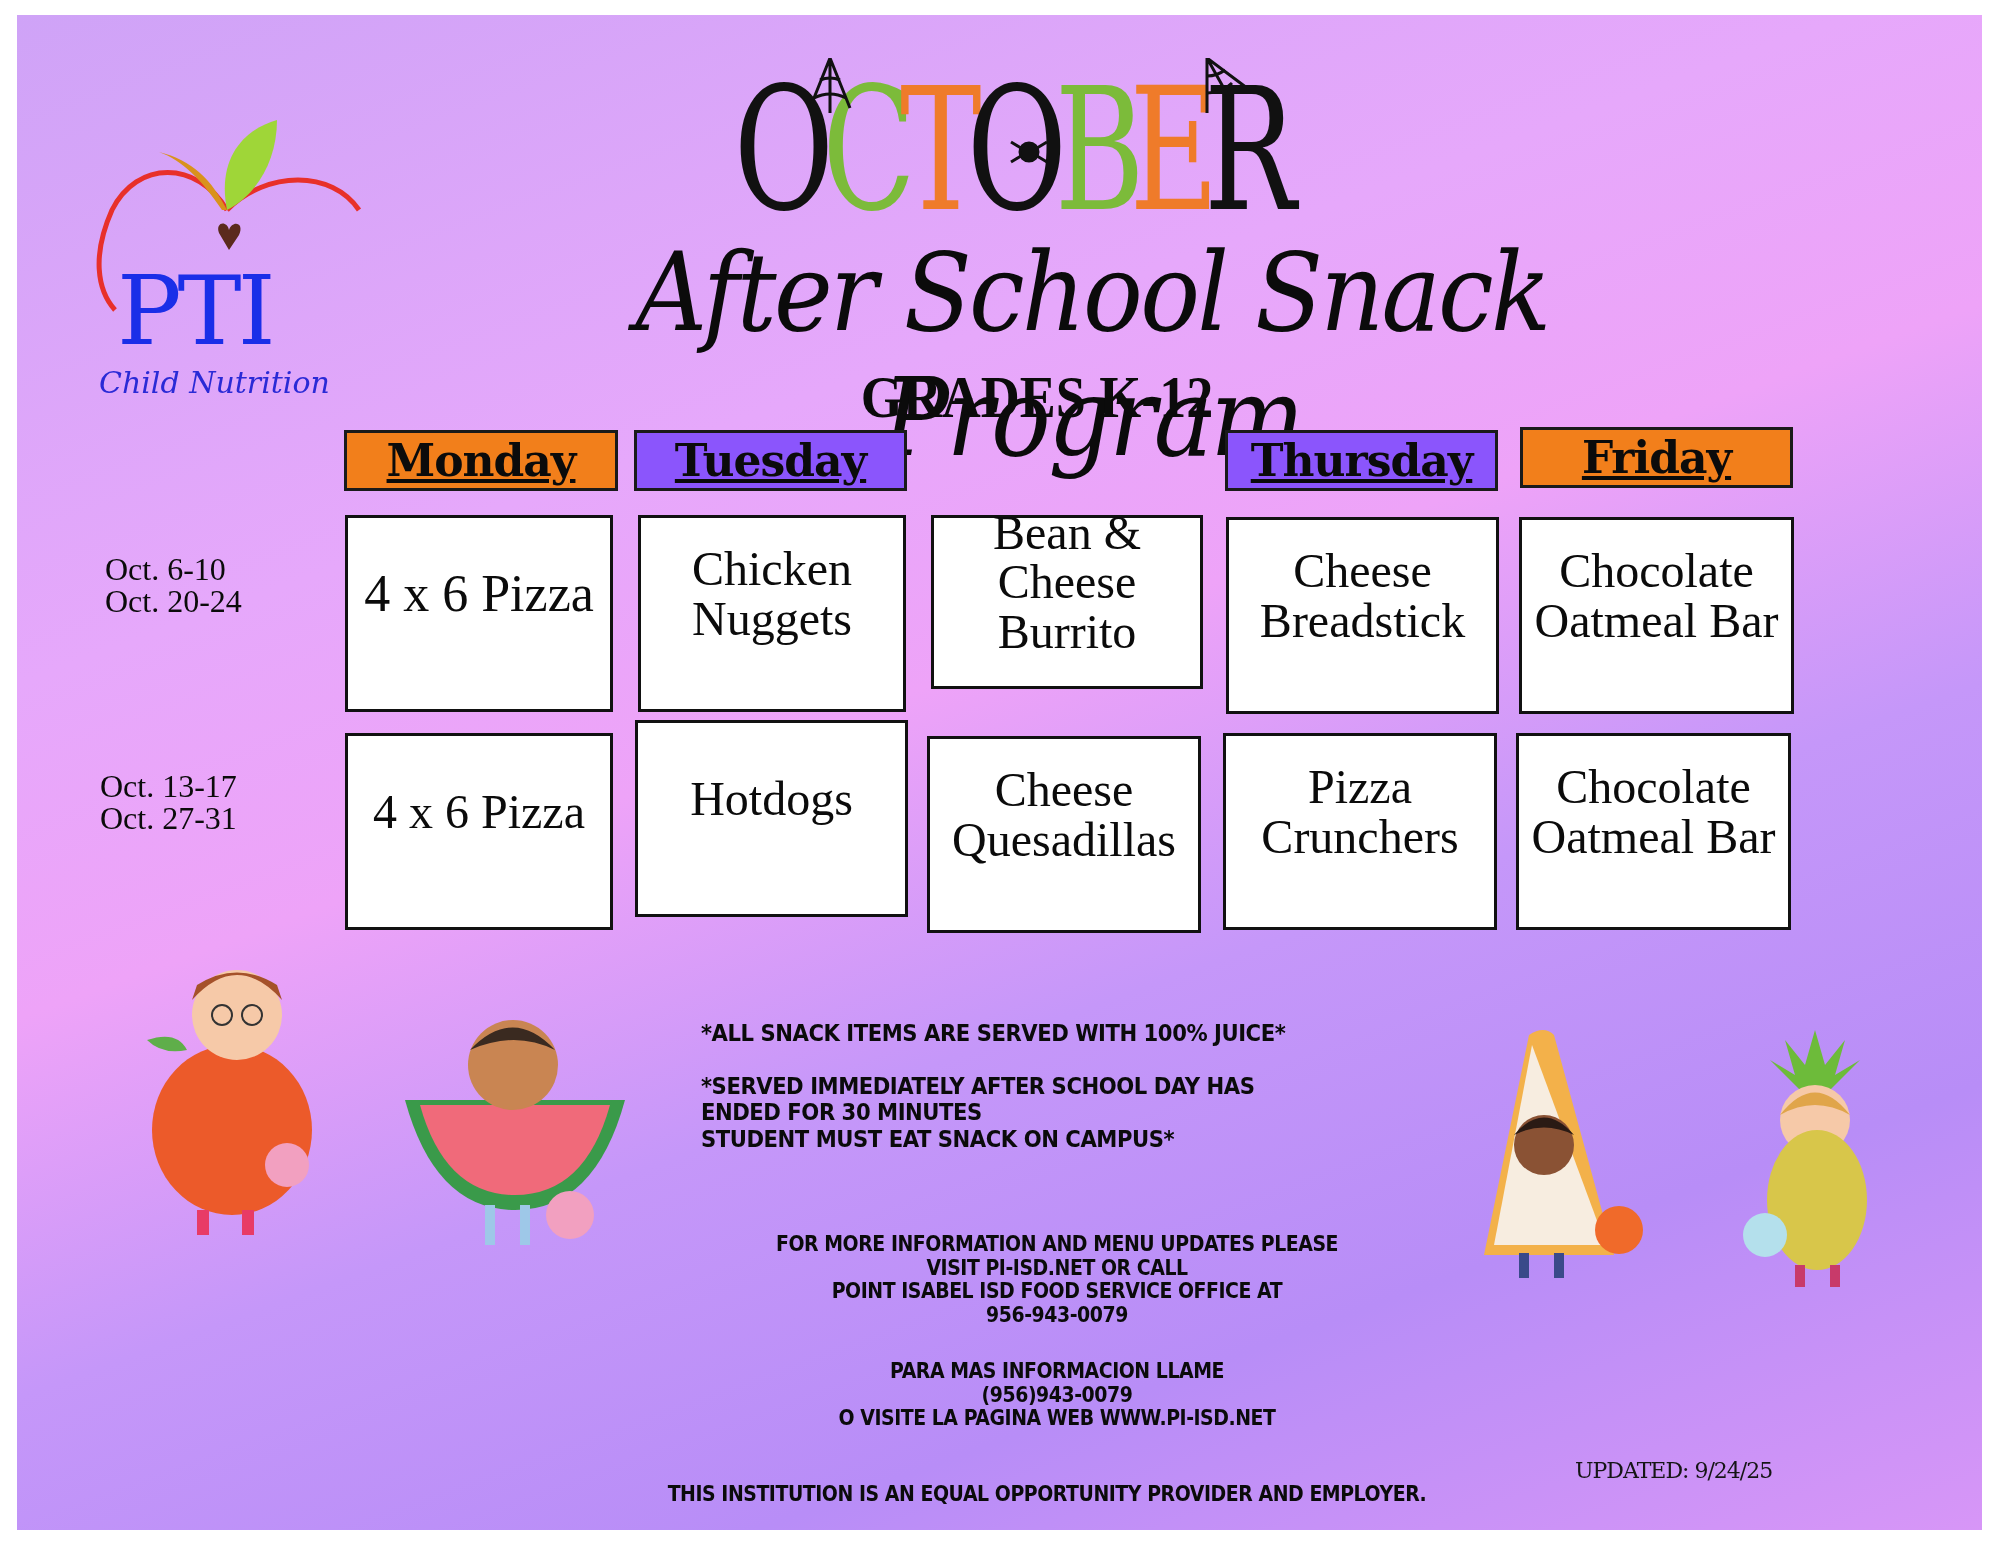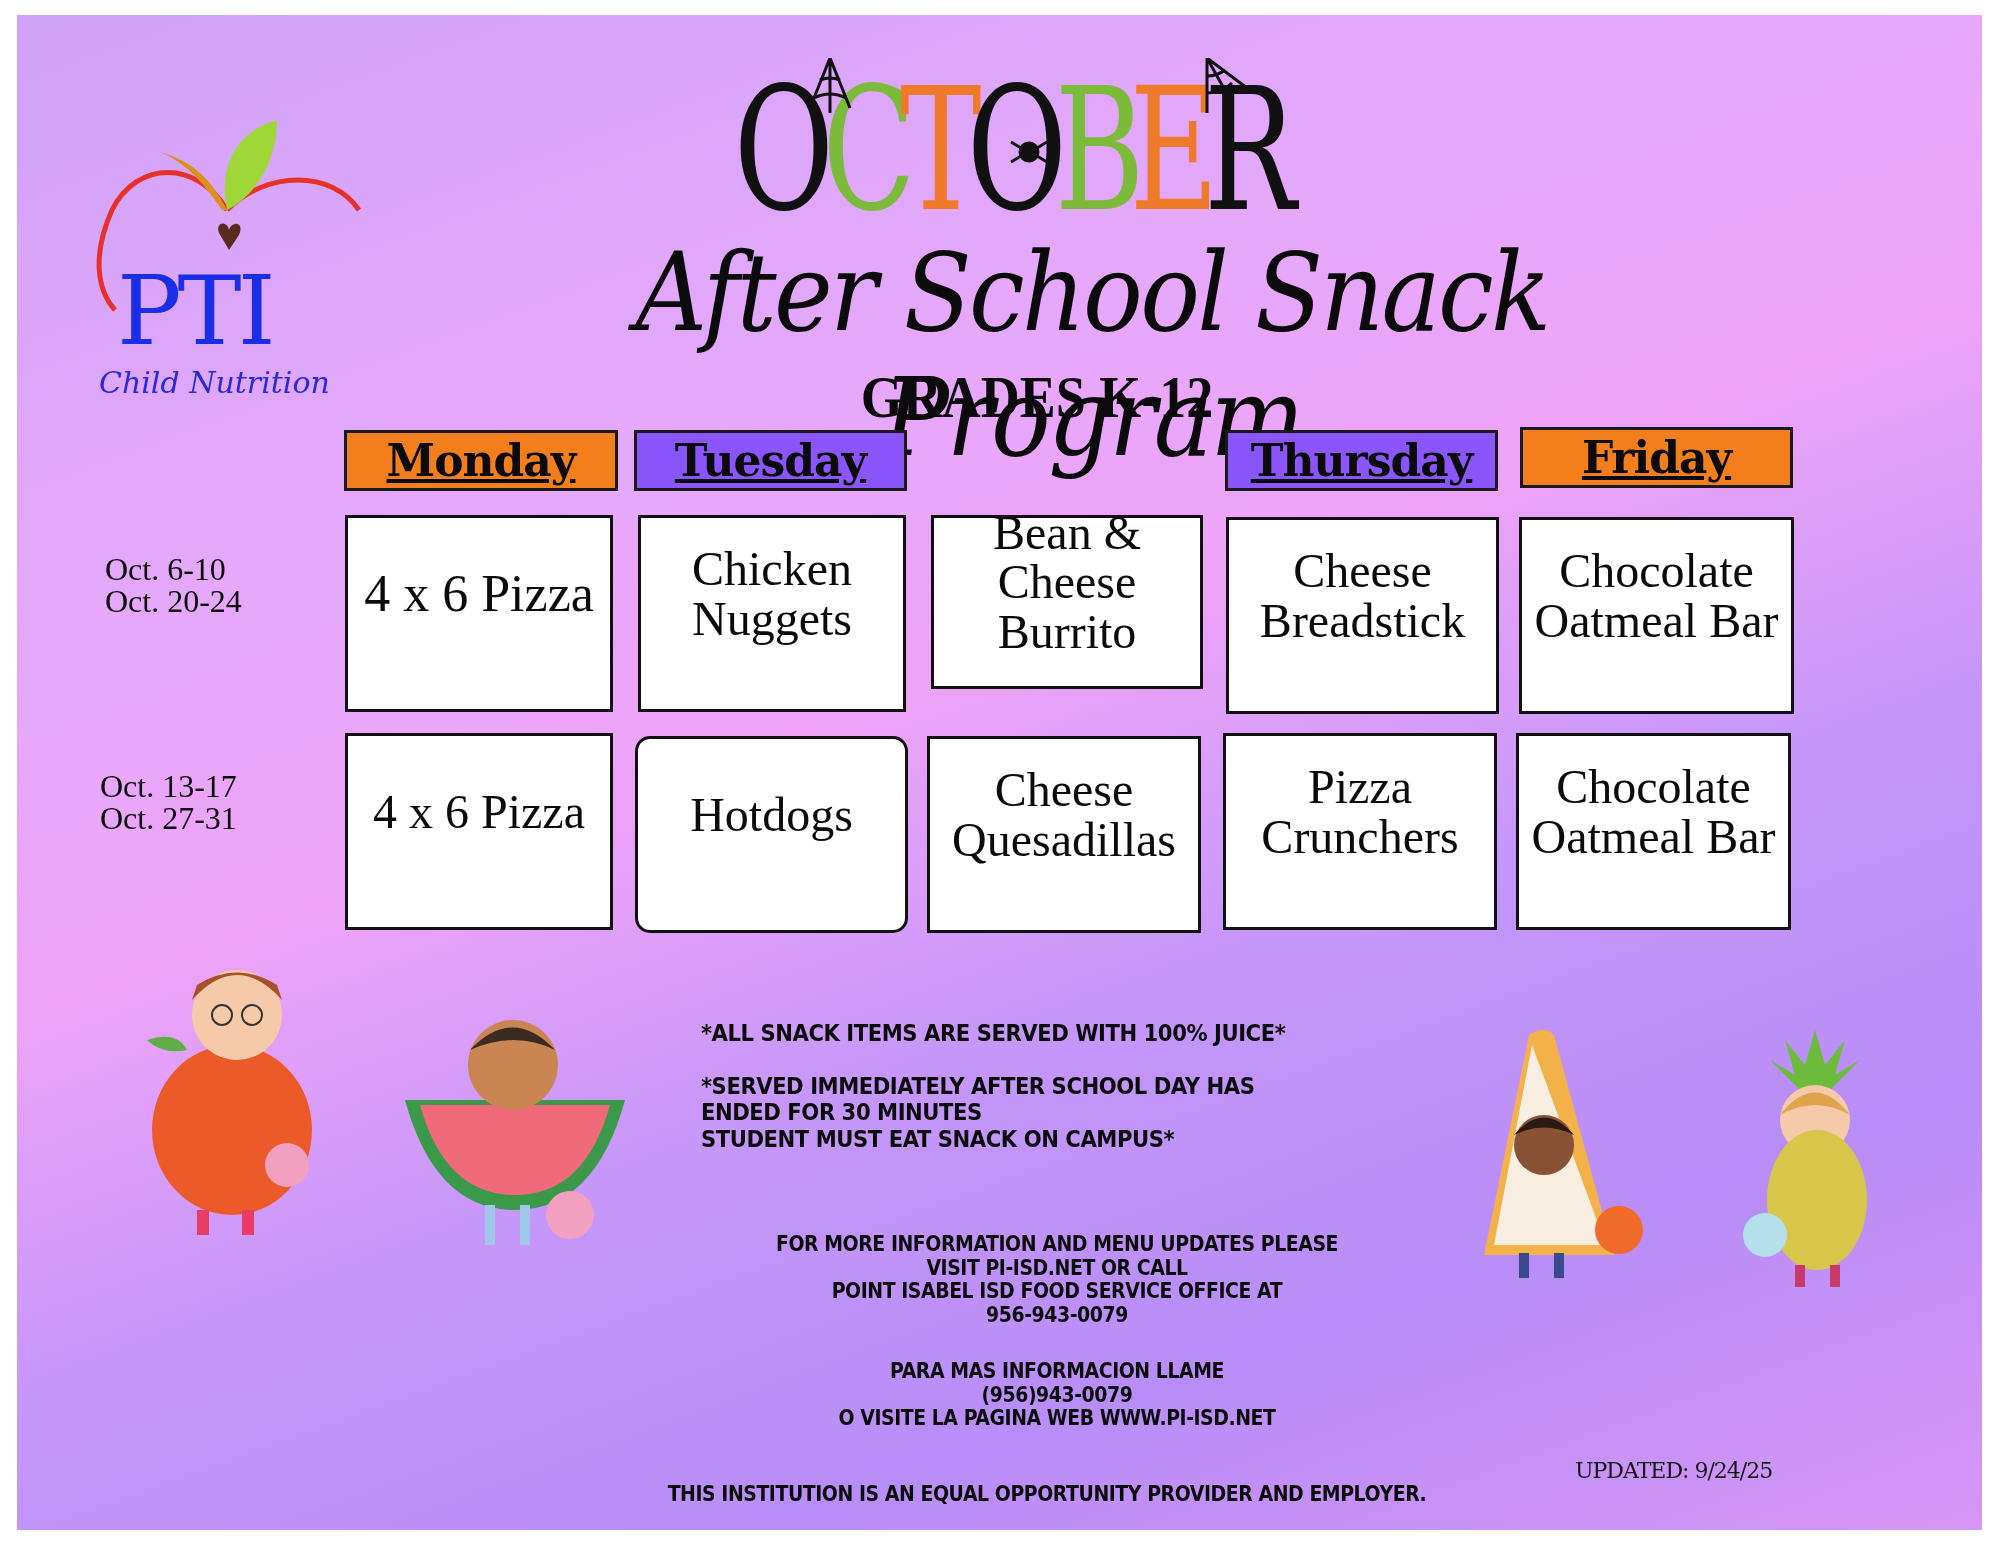--- a/index.html
+++ b/index.html
@@ -91,21 +91,21 @@
   <div class="abs cell" style="left:914px; top:500px; width:272px; height:174px;">Bean &amp; Cheese
 Burrito</div>
   <div class="abs cell" style="left:1209px; top:502px; width:273px; height:197px;">Cheese
 Breadstick</div>
   <div class="abs cell" style="left:1502px; top:502px; width:275px; height:197px;">Chocolate
 Oatmeal Bar</div>
 
   <div class="abs dates" style="left:83px; top:755px;">Oct. 13-17
 Oct. 27-31</div>
   <div class="abs cell" style="left:328px; top:718px; width:268px; height:197px;">4 x 6 Pizza</div>
-  <div class="abs cell" style="left:618px; top:721px; width:273px; height:197px;border-radius:15px;">Hotdogs</div>
+  <div class="abs cell" style="left:618px; top:705px; width:273px; height:197px;">Hotdogs</div>
   <div class="abs cell" style="left:910px; top:721px; width:274px; height:197px;">Cheese
 Quesadillas</div>
   <div class="abs cell" style="left:1206px; top:718px; width:274px; height:197px;">Pizza
 Crunchers</div>
   <div class="abs cell" style="left:1499px; top:718px; width:275px; height:197px;">Chocolate
 Oatmeal Bar</div>
 
   <div class="abs note" style="left:684px; top:1005px;">*ALL SNACK ITEMS ARE SERVED WITH 100% JUICE*</div>
   <div class="abs note" style="left:684px; top:1058px;">*SERVED IMMEDIATELY AFTER SCHOOL DAY HAS
 ENDED FOR 30 MINUTES

